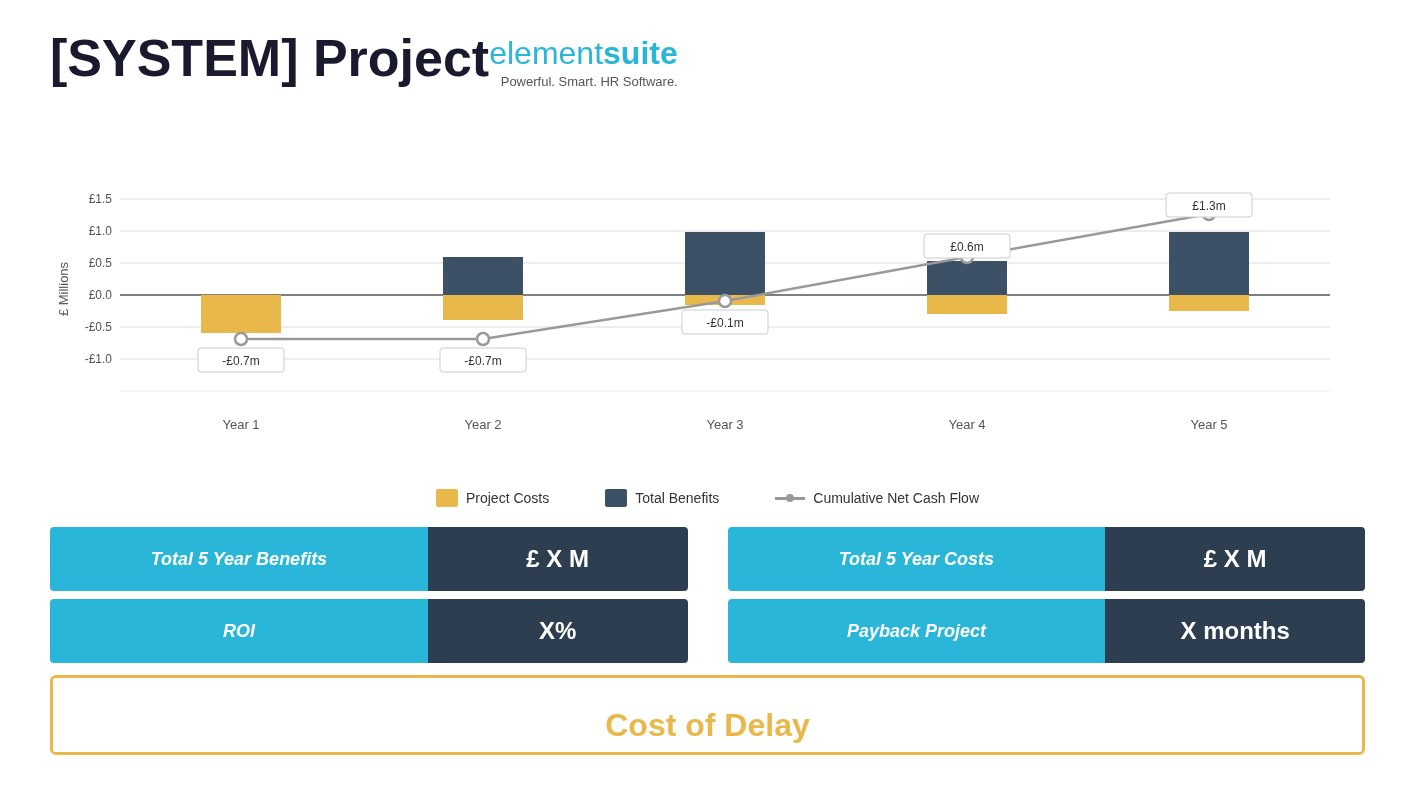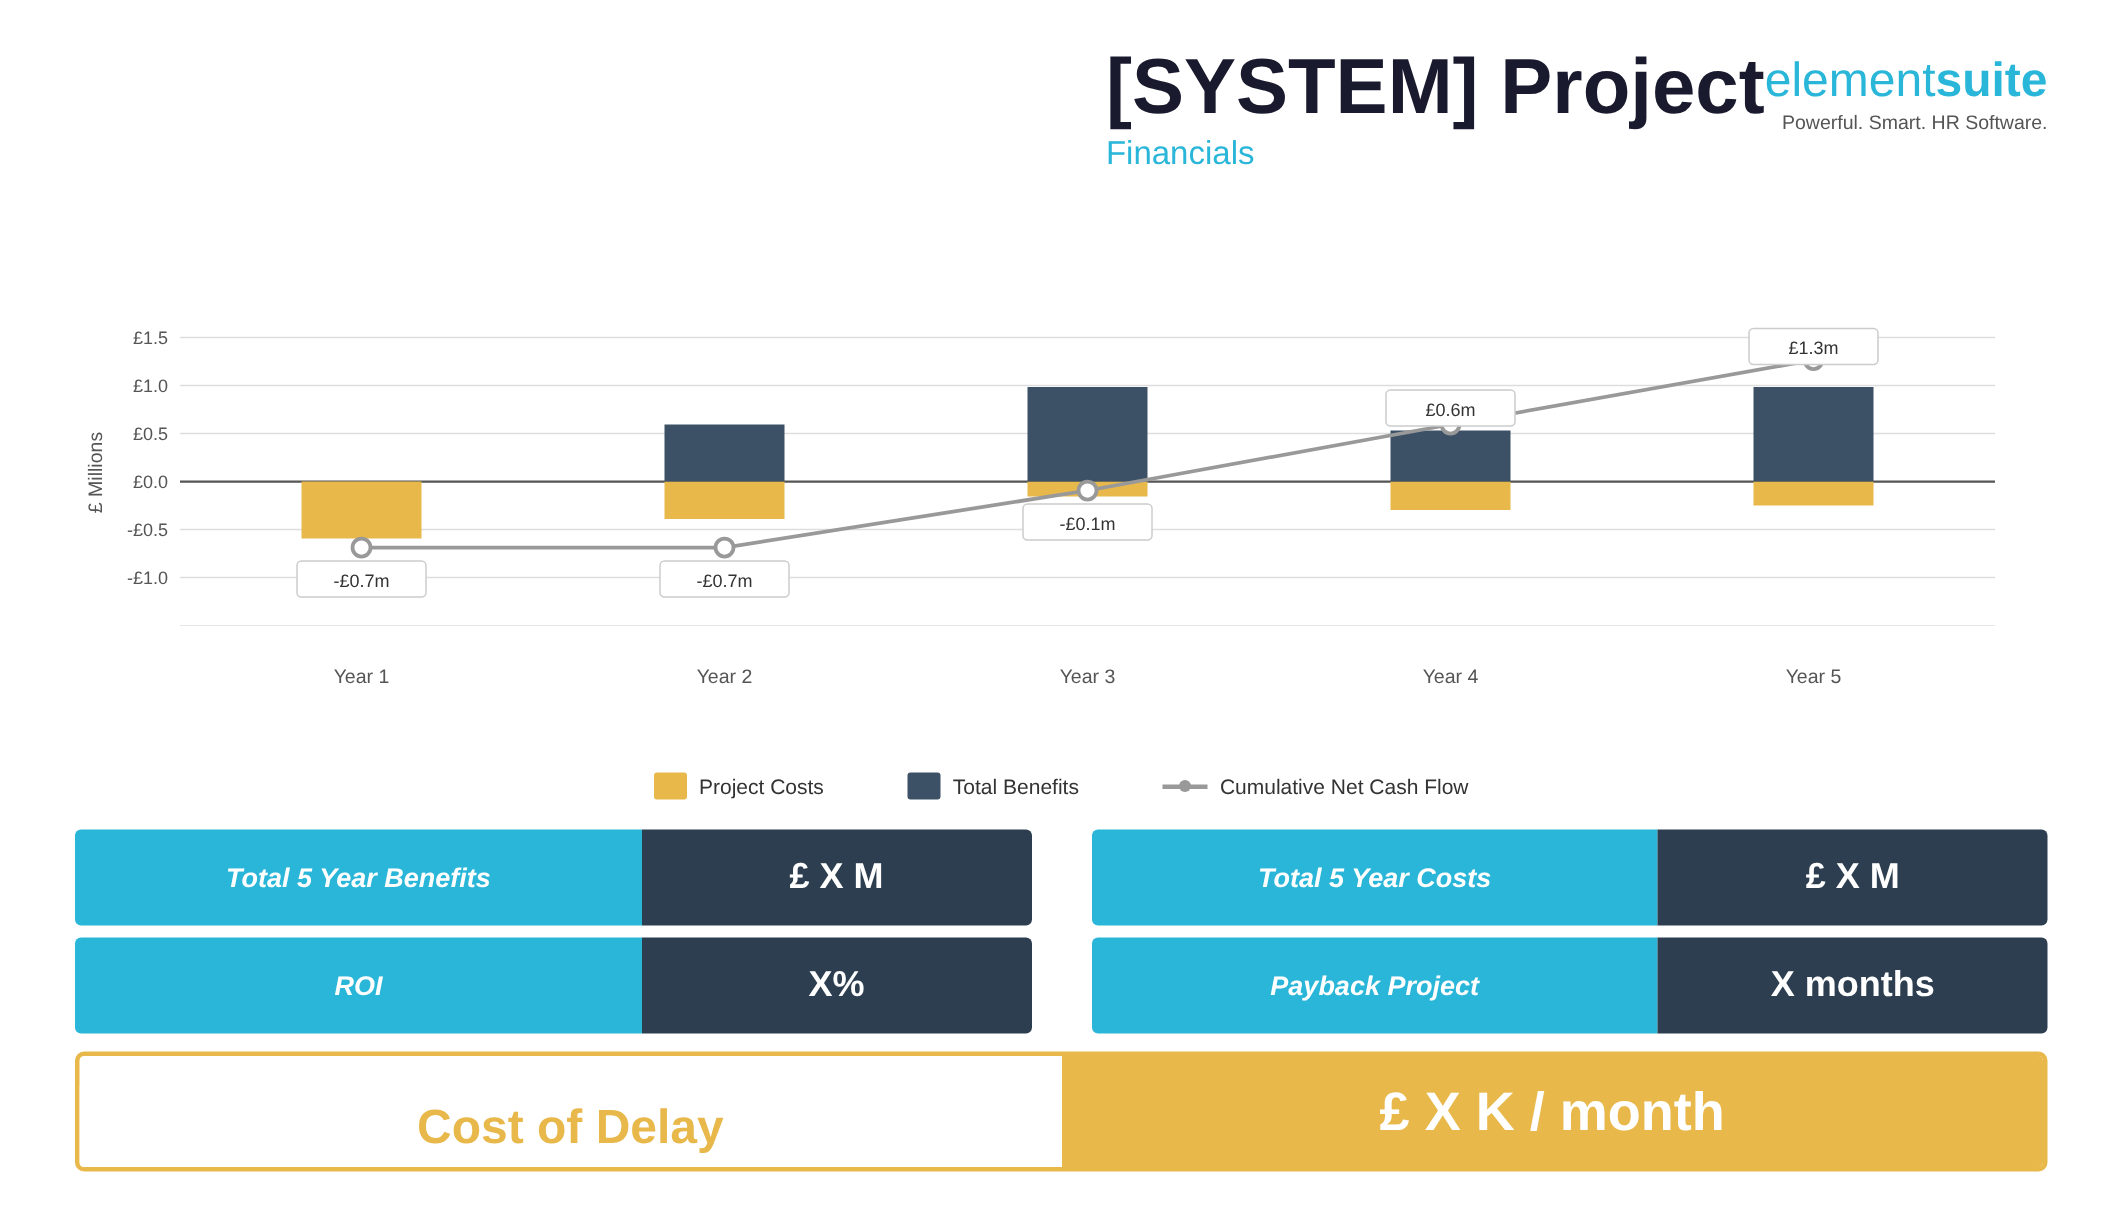--- a/index.html
+++ b/index.html
@@ -14,21 +14,21 @@
       width: 1415px;
       min-height: 805px;
       background: #fff;
       padding: 30px 50px 30px 50px;
       display: flex;
       flex-direction: column;
     }
     
     .header {
       display: flex;
-      justify-content: flex-end;
+      justify-content: flex-start;
       align-items: flex-start;
       margin-bottom: 10px;
     }
     .header-left {}
     .page-title {
       font-size: 52px;
       font-weight: 800;
       color: #1a1a2e;
       line-height: 1.1;
     }
@@ -174,21 +174,20 @@
     }
   </style>
 </head>
 <body>
 
 <div class="page">
 
   <div class="header">
     <div class="header-left">
       <div class="page-title">[SYSTEM] Project</div>
-      <div class="page-subtitle">Financials</div>
     </div>
     <div class="logo-area">
       <div class="logo-text">
         <span>element</span><strong>suite</strong>
       </div>
       <div class="logo-tagline">Powerful. Smart. HR Software.</div>
     </div>
   </div>
 
   <div class="chart-container">
@@ -293,15 +292,14 @@
       </div>
       <div style="display:flex;">
         <div class="kpi-label">Payback Project</div>
         <div class="kpi-value">X months</div>
       </div>
     </div>
   </div>
 
   <div class="cod-section">
     <div class="cod-label">Cost of Delay</div>
-    <div class="cod-value">£ X K / month</div>
   </div>
 </div>
 
 </body></html>

